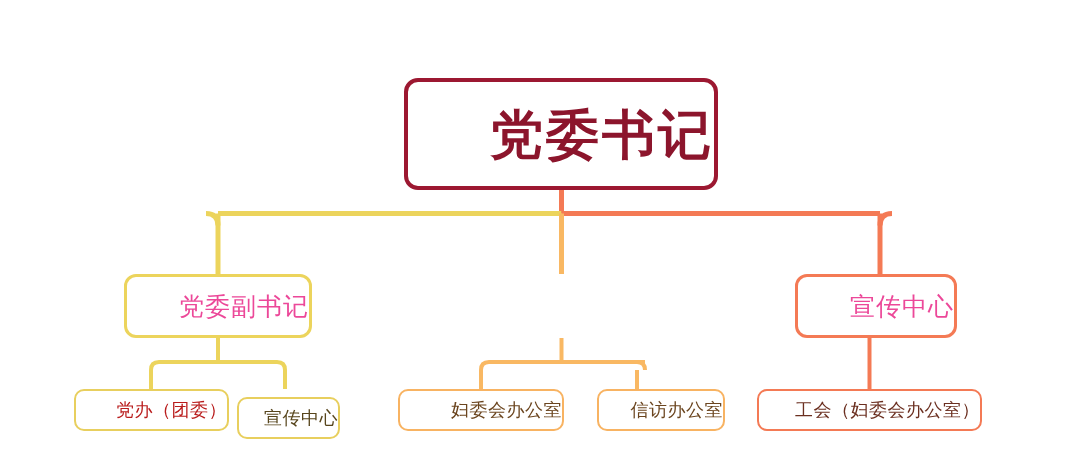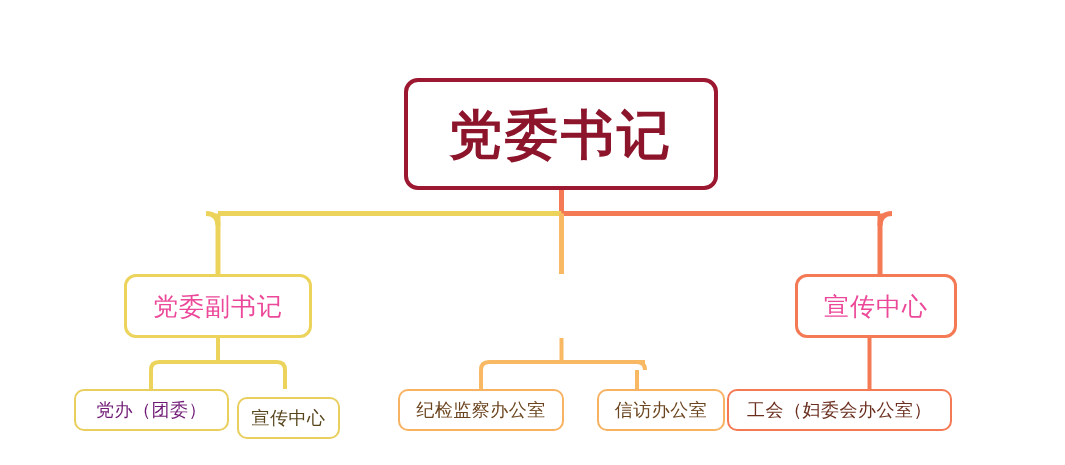--- a/index.html
+++ b/index.html
@@ -24,21 +24,21 @@
     width: 1065px;
     height: 465px;
     pointer-events: none;
   }
   .node {
     position: absolute;
     box-sizing: border-box;
     background: #ffffff;
     display: flex;
     align-items: center;
-    justify-content: center;
+    justify-content: flex-end;
     text-align: center;
     white-space: nowrap;
     z-index: 2;
   }
 
   
   .node.root {
     left: 404px;
     top: 78px;
     width: 314px;
@@ -79,28 +79,28 @@
     border-width: 2px;
     border-style: solid;
     border-radius: 10px;
   }
   .node.lvl3 .node-label {
     font-size: 18px;
     line-height: 1;
     letter-spacing: 0.5px;
   }
   .node.lvl3.c-party-office { left: 74px;  width: 155px; border-color: #e8cf5e; }
-  .node.lvl3.c-party-office .node-label { color: #701a75; }
+  .node.lvl3.c-party-office .node-label { color: #b91c1c; }
   .node.lvl3.c-propaganda   { left: 237px; width: 103px; border-color: #e8cf5e; margin-top: 8px; }
   .node.lvl3.c-propaganda .node-label   { color: #57451c; }
   .node.lvl3.c-inspection   { left: 398px; width: 166px; border-color: #f8b362; }
   .node.lvl3.c-inspection .node-label   { color: #6b451f; }
   .node.lvl3.c-petition     { left: 576px; width: 128px; border-color: #f8b362; margin-left: 21px; }
   .node.lvl3.c-petition .node-label     { color: #6b451f; }
-  .node.lvl3.c-union-office { left: 727px; width: 225px; border-color: #f47a55; }
+  .node.lvl3.c-union-office { left: 757px; width: 225px; border-color: #f47a55; }
   .node.lvl3.c-union-office .node-label { color: #6b2f20; }
 </style>
 </head>
 <body>
 
 <div id="chart-root">
 
   <svg id="connectors" viewBox="0 0 1065 465">
     <g fill="none" stroke-linecap="butt">
 
@@ -152,21 +152,21 @@
 
   <div class="node lvl3 c-party-office">
     <span class="node-label">党办（团委）</span>
   </div>
 
   <div class="node lvl3 c-propaganda">
     <span class="node-label">宣传中心</span>
   </div>
 
   <div class="node lvl3 c-inspection">
-    <span class="node-label">纪检监察办公室</span>
+    <span class="node-label">妇委会办公室</span>
   </div>
 
   <div class="node lvl3 c-petition">
     <span class="node-label">信访办公室</span>
   </div>
 
   <div class="node lvl3 c-union-office">
     <span class="node-label">工会（妇委会办公室）</span>
   </div>
 

